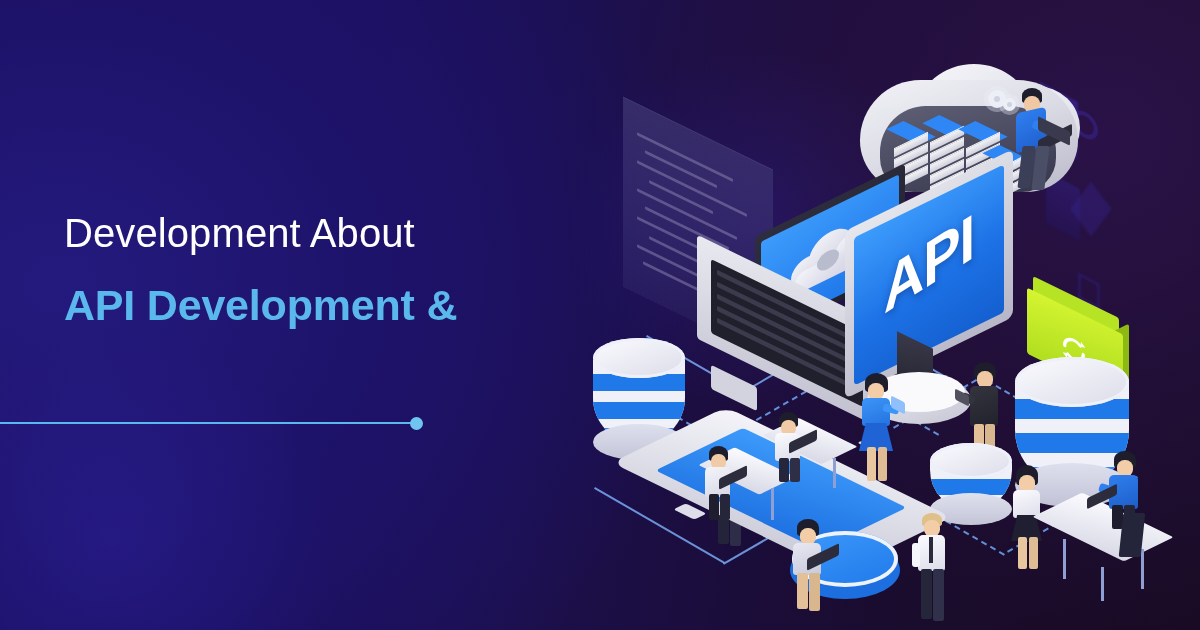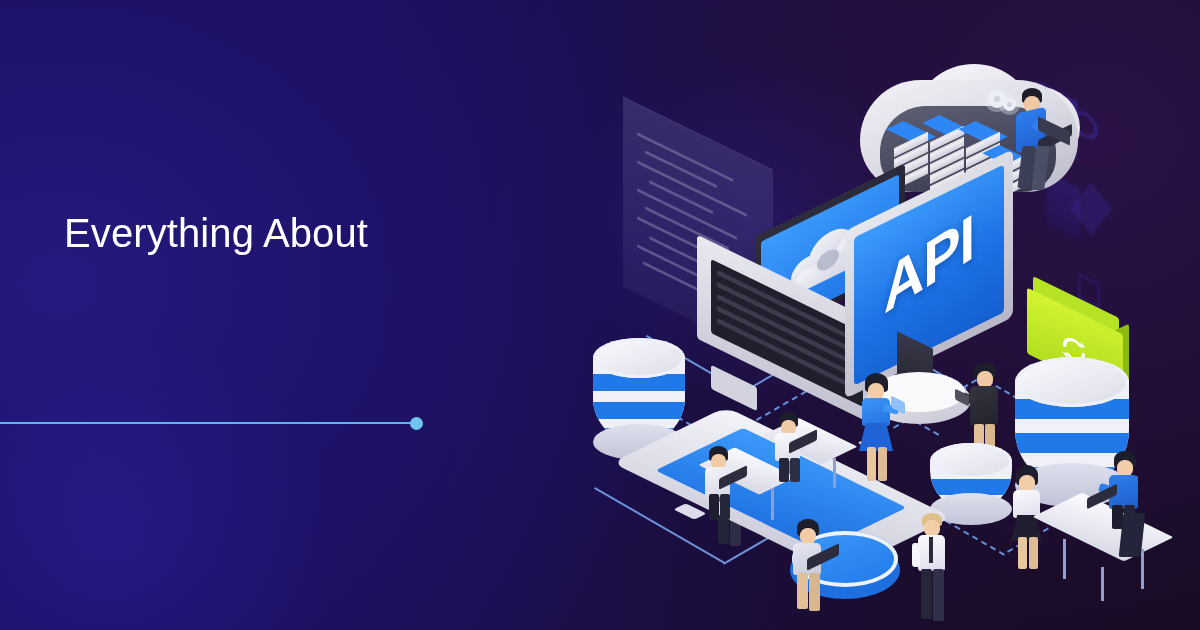--- a/index.html
+++ b/index.html
@@ -268,21 +268,22 @@
 
   <div class="bg-shape bg-left-glow"></div>
   <div class="bg-shape bg-mid-glow"></div>
   <div class="bg-shape bg-sq1"></div>
   <div class="bg-shape bg-sq2"></div>
   <div class="bg-shape bg-ring"></div>
   <div class="bg-shape bg-dia1"></div>
   <div class="bg-shape bg-dia2"></div>
 
   <div class="headline">
-    <div class="hl-line hl-1">Everything About</div>
+    <div class="hl-line hl-1">Development About</div>
+    <div class="hl-line hl-2">API Development &amp;</div>
   </div>
   <div class="rule-wrap">
     <div class="rule-line"></div>
     <div class="rule-dot"></div>
   </div>
 
   <div class="stage">
 
     <div class="wire" style="left:40px;  top:345px; width:120px; transform:rotate(30deg);"></div>
     <div class="wire" style="left:145px; top:405px; width:130px; transform:rotate(-30deg);"></div>

